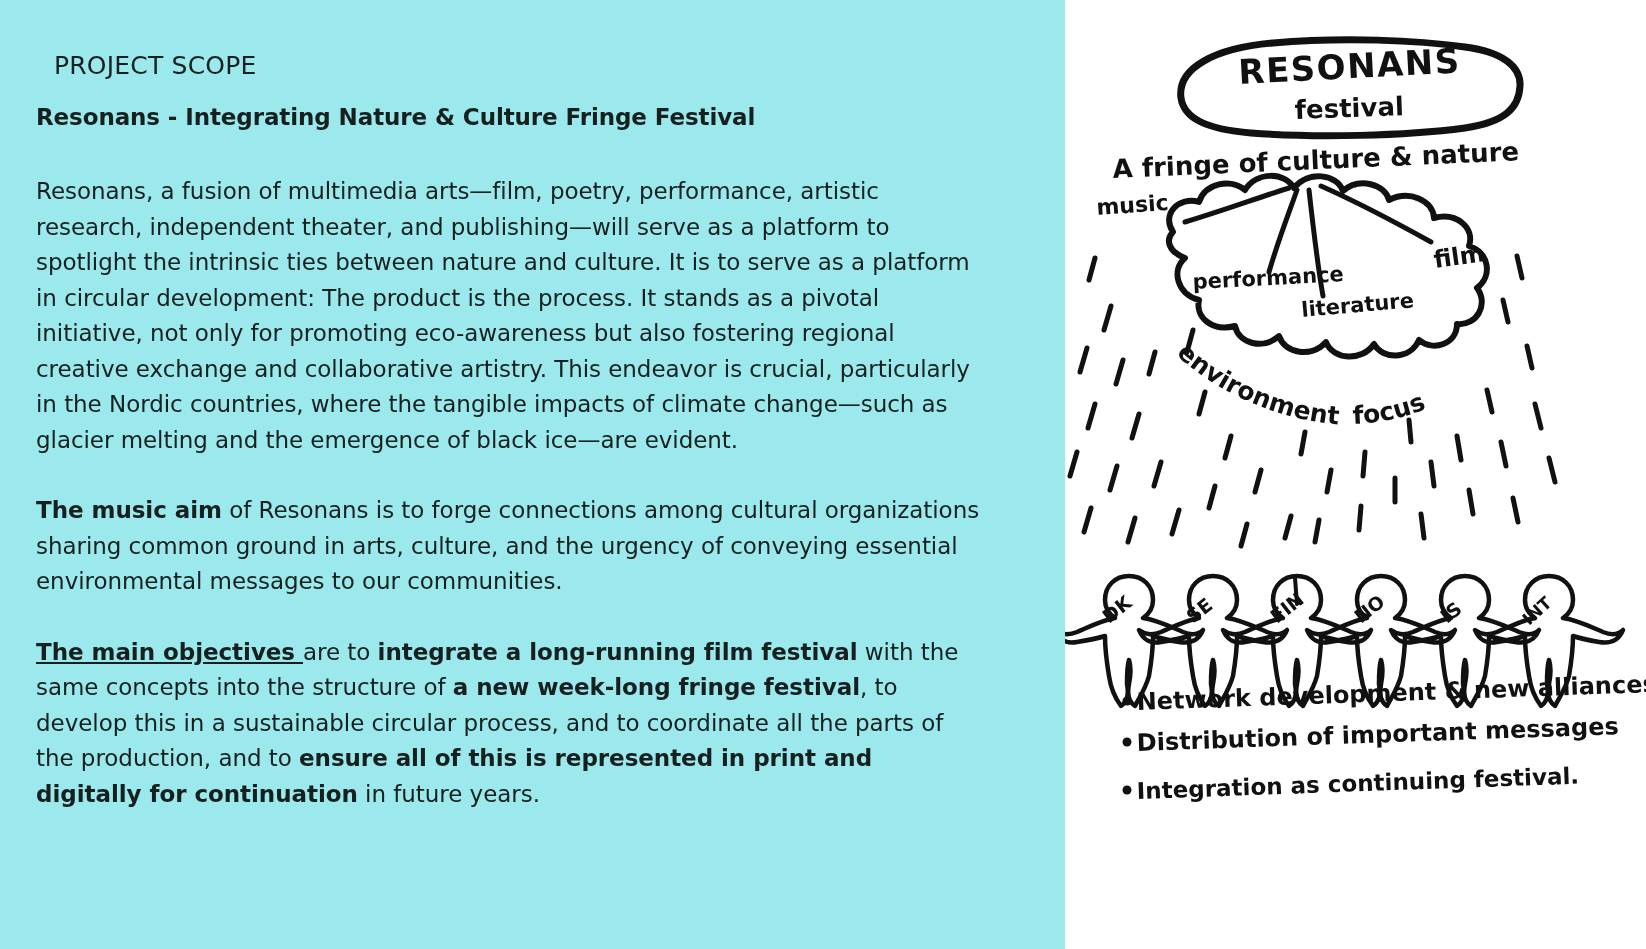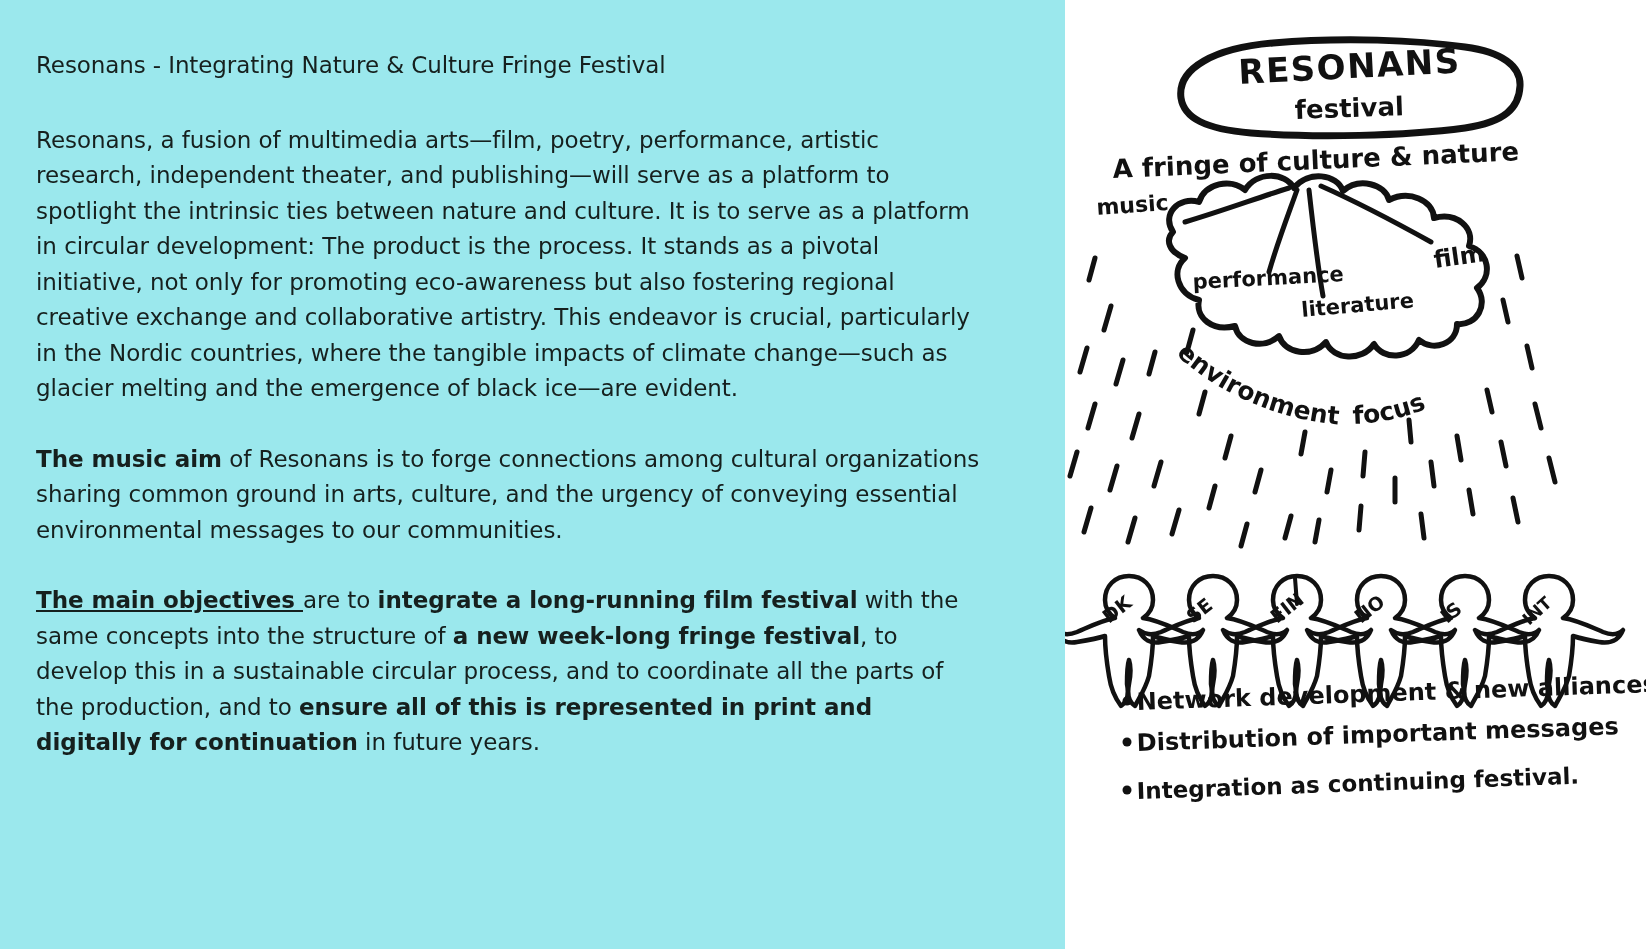--- a/index.html
+++ b/index.html
@@ -23,21 +23,21 @@
   #eyebrow {
     font-size:25px;
     font-weight:400;
     color:#18211f;
     letter-spacing:.2px;
     margin:0 0 24px 18px;
     line-height:1.1;
   }
   #headline {
     font-size:23px;
-    font-weight:400;
+    font-weight:700;
     color:#16201e;
     letter-spacing:-.1px;
     line-height:1.2;
     margin-bottom:8px;
   }
   .body-para {
     font-size:23px;
     line-height:35.5px;
     color:#16201e;
     letter-spacing:-.05px;
@@ -63,20 +63,21 @@
     font-weight:700;
   }
 </style>
 </head>
 <body>
 
 <div id="slide">
 
   <section id="left-panel">
 
+    <div id="eyebrow">PROJECT SCOPE</div>
 
     <h1 id="headline">Resonans - Integrating Nature &amp; Culture Fringe Festival</h1>
 
     <div class="gap"></div>
 
     <p class="body-para"> Resonans, a fusion of multimedia arts—film, poetry, performance, artistic research, independent theater, and publishing—will serve as a platform to spotlight the intrinsic ties between nature and culture. It is to serve as a platform in circular development: The product is the process. It stands as a pivotal initiative, not only for promoting eco-awareness but also fostering regional creative exchange and collaborative artistry. This endeavor is crucial, particularly in the Nordic countries, where the tangible impacts of climate change—such as glacier melting and the emergence of black ice—are evident.</p>
 
     <div class="gap-sm"></div>
 
     <p class="body-para"><strong>The music aim</strong><span> of Resonans is to forge connections among cultural organizations sharing common ground in arts, culture, and the urgency of conveying essential environmental messages to our communities.</span></p>

